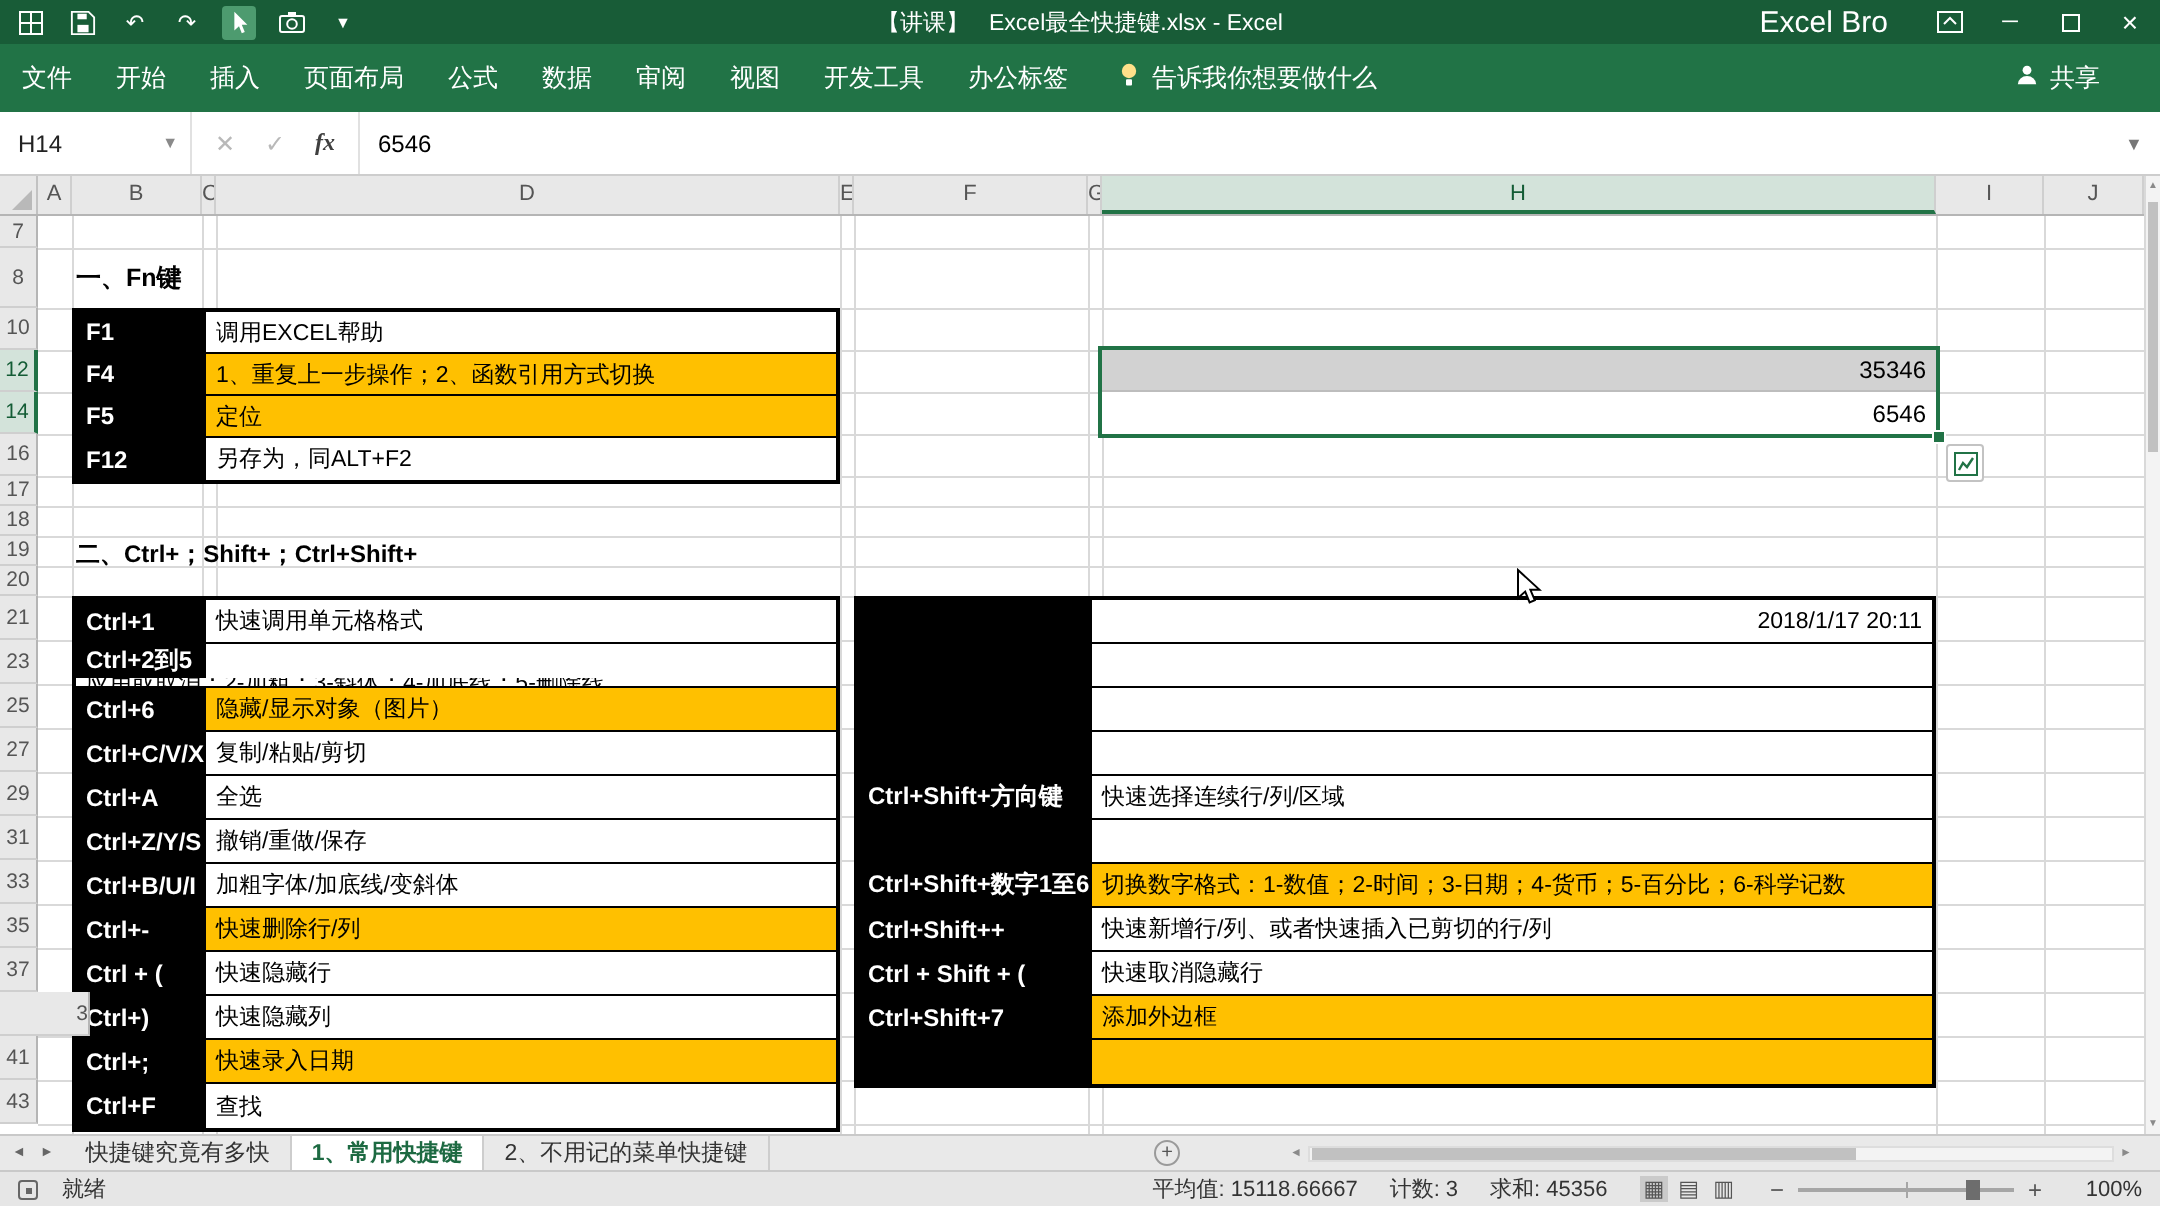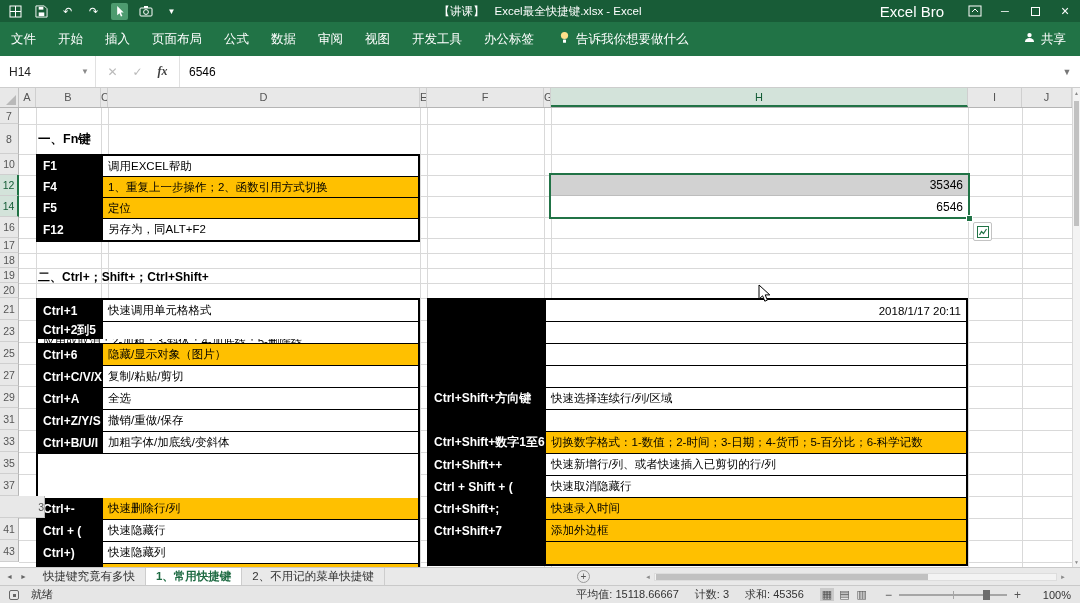--- a/index.html
+++ b/index.html
@@ -15,21 +15,21 @@
   .tb-title { position:absolute; left:0; right:0; top:0; height:22px; display:flex; align-items:center; justify-content:center; gap:10px; font-size:11.5px; pointer-events:none; }
   .tb-right { margin-left:auto; display:flex; align-items:center; height:100%; z-index:2; }
   .account { font-size:15px; margin-right:16px; }
   .winbtn { width:30px; height:100%; display:flex; align-items:center; justify-content:center; font-size:11px; }
   .maxbox { width:9px; height:9px; border:1px solid #fff; }
 
   
   .ribbon { position:absolute; top:22px; left:0; right:0; height:34px; background:#217346; display:flex; align-items:center; color:#fff; z-index:19; }
   .rtab { padding:0 11px; font-size:12.5px; height:100%; display:flex; align-items:center; white-space:nowrap; }
   .tellme { display:flex; gap:6px; margin-left:14px; font-size:12.5px; align-items:center; white-space:nowrap; }
-  .share { margin-left:auto; margin-right:14px; display:flex; gap:6px; font-size:12.5px; align-items:center; }
+  .share { margin-left:auto; margin-right:30px; display:flex; gap:6px; font-size:12.5px; align-items:center; }
 
   
   .formulabar { position:absolute; top:56px; left:0; right:0; height:32px; background:#fff; border-bottom:1px solid #cdcdcd; display:flex; align-items:stretch; z-index:18; }
   .namebox { width:96px; position:relative; border-right:1px solid #e1e1e1; display:flex; align-items:center; padding-left:9px; font-size:12px; color:#222; }
   .namebox .dd { position:absolute; right:6px; color:#8a8a8a; font-size:8px; }
   .fbtns { display:flex; align-items:center; padding:0 4px; border-right:1px solid #e1e1e1; }
   .fbtn { width:25px; text-align:center; color:#b9b9b9; font-size:12px; }
   .fbtn.fx { color:#3f3f3f; font-family:"Liberation Serif","DejaVu Serif",serif; font-style:italic; font-weight:bold; }
   .fcontent { flex:1; display:flex; align-items:center; padding-left:9px; font-size:12px; color:#000; }
   .fchev { width:26px; display:flex; align-items:center; justify-content:center; color:#777; font-size:9px; }
@@ -294,21 +294,21 @@
           <div class="dcell">全选</div>
         </div>
         <div class="xrow" style="height: 22px;">
           <div class="kcell" style="width: 65px;">Ctrl+Z/Y/S</div>
           <div class="dcell">撤销/重做/保存</div>
         </div>
         <div class="xrow" style="height: 22px;">
           <div class="kcell" style="width: 65px;">Ctrl+B/U/I</div>
           <div class="dcell">加粗字体/加底线/变斜体</div>
         </div>
-        <div class="xrow" style="height: 22px; margin-top: 44px;">
+        <div class="xrow" style="height: 22px;">
           <div class="kcell" style="width: 65px;">Ctrl+-</div>
           <div class="dcell gold">快速删除行/列</div>
         </div>
         <div class="xrow" style="height: 22px;">
           <div class="kcell" style="width: 65px;">Ctrl + (</div>
           <div class="dcell">快速隐藏行</div>
         </div>
         <div class="xrow" style="height: 22px;">
           <div class="kcell" style="width: 65px;">Ctrl+)</div>
           <div class="dcell">快速隐藏列</div>
@@ -351,24 +351,20 @@
           <div class="kcell" style="width: 117px;">Ctrl+Shift+数字1至6</div>
           <div class="dcell gold">切换数字格式：1-数值；2-时间；3-日期；4-货币；5-百分比；6-科学记数</div>
         </div>
         <div class="xrow" style="height: 22px;">
           <div class="kcell" style="width: 117px;">Ctrl+Shift++</div>
           <div class="dcell">快速新增行/列、或者快速插入已剪切的行/列</div>
         </div>
         <div class="xrow" style="height: 22px; justify-content: flex-end;">
           <div class="kcell" style="width: 117px;">Ctrl + Shift + (</div>
           <div class="dcell">快速取消隐藏行</div>
-        </div>
-        <div class="xrow" style="height: 22px;">
-          <div class="kcell" style="width: 117px;">Ctrl+Shift+;</div>
-          <div class="dcell gold">快速录入时间</div>
         </div>
         <div class="xrow" style="height: 22px;">
           <div class="kcell" style="width: 117px;">Ctrl+Shift+7</div>
           <div class="dcell gold">添加外边框</div>
         </div>
         <div class="xrow" style="height: 22px;">
           <div class="kcell" style="width: 117px;"></div>
           <div class="dcell gold"></div>
         </div>
       </div>

